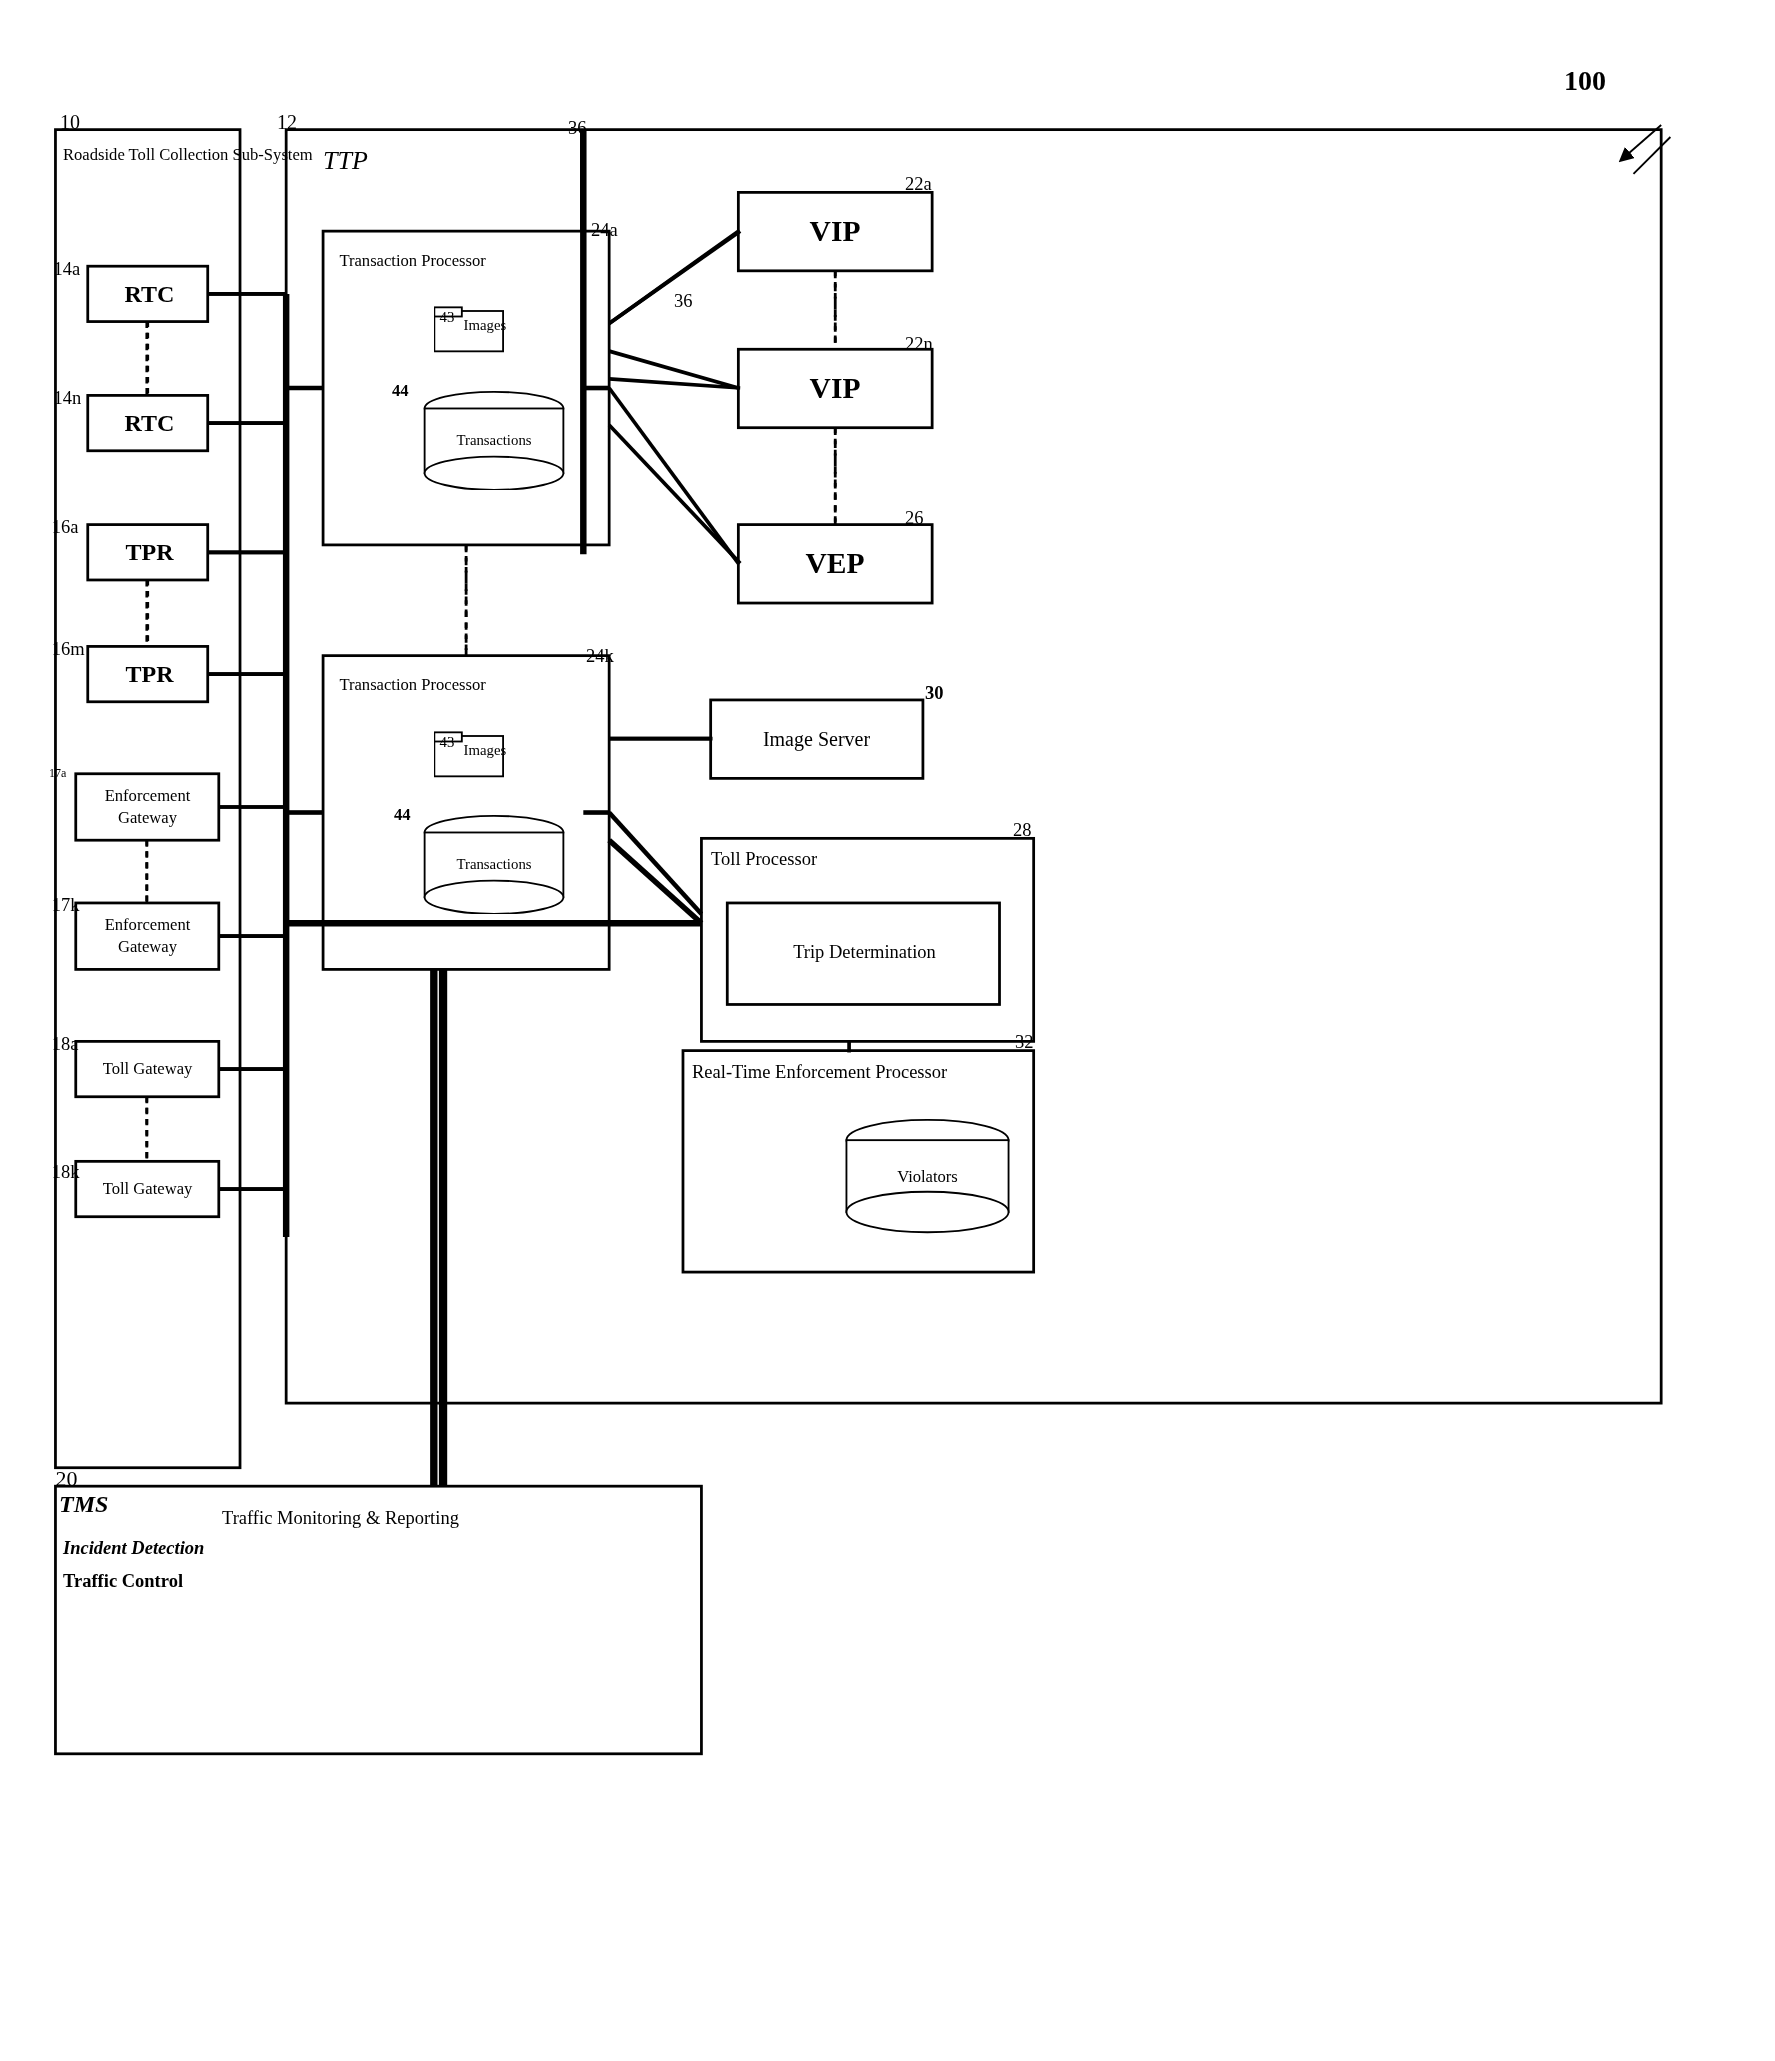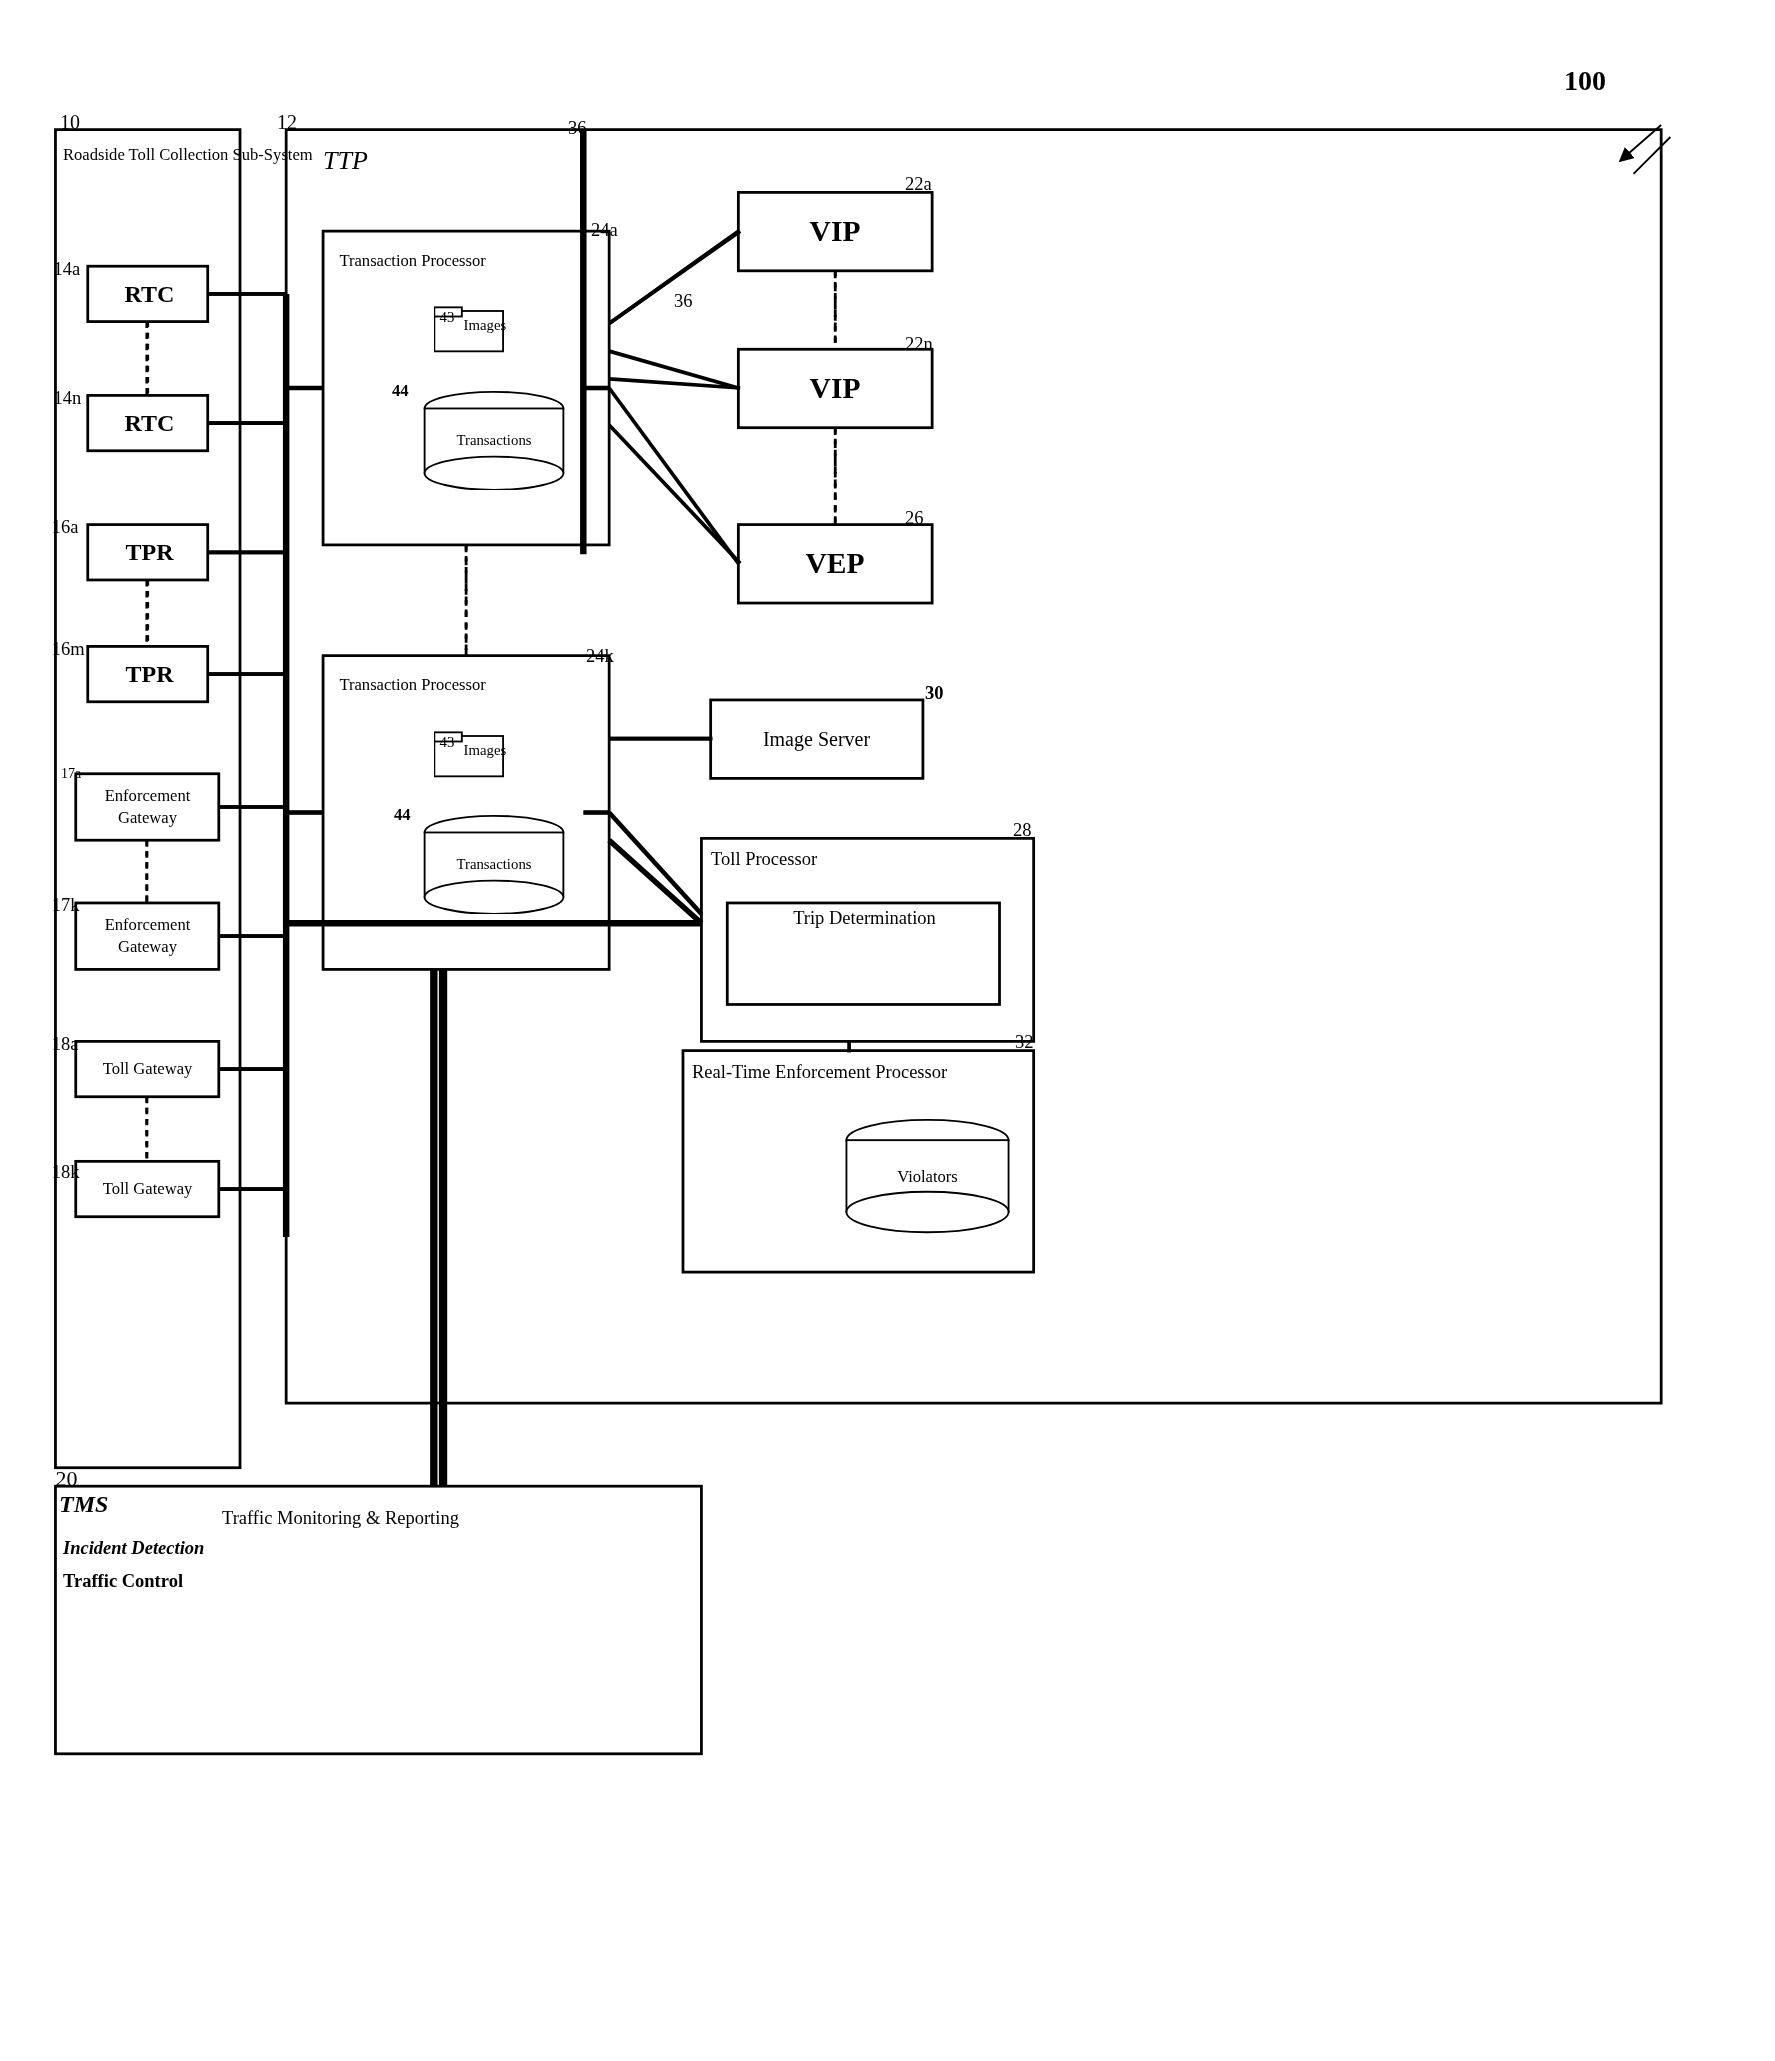--- a/index.html
+++ b/index.html
@@ -159,21 +159,21 @@
   <div style="position:absolute; top:491px; left:55px; width:115px; height:48px; display:flex; align-items:center; justify-content:center; font-size:24px; font-weight:bold;">TPR</div>
   <div style="position:absolute; top:480px; left:14.8px; font-size:18.5px;">16a</div>
 
   <div style="position:absolute; top:613px; left:55px; width:115px; height:48px; display:flex; align-items:center; justify-content:center; font-size:24px; font-weight:bold;">TPR</div>
   <div style="position:absolute; top:602px; left:14.8px; font-size:18.5px;">16m</div>
 
   <div style="position:absolute; top:740px; left:42px; width:137px; height:59px; display:flex; align-items:center; justify-content:center; font-size:16.6px; text-align:center; line-height:1.3;">
     <span>Enforcement
 Gateway</span>
   </div>
-  <div style="position:absolute; top:729px; left:24px; font-size:14px;">17a</div>
+  <div style="position:absolute; top:729px; left:12px; font-size:12px;">17a</div>
 
   <div style="position:absolute; top:869px; left:42px; width:137px; height:59px; display:flex; align-items:center; justify-content:center; font-size:16.6px; text-align:center; line-height:1.3;">
     <span>Enforcement
 Gateway</span>
   </div>
   <div style="position:absolute; top:858px; left:14.8px; font-size:18.5px;">17k</div>
 
   <div style="position:absolute; top:1008px; left:42px; width:137px; height:48px; display:flex; align-items:center; justify-content:center; font-size:16.6px; text-align:center;">
     <span>Toll Gateway</span>
   </div>
@@ -250,21 +250,21 @@
     <span>Image
 Server</span>
   </div>
   <div style="position:absolute; top:646px; left:888px; font-size:18.5px;font-weight:bold;">30</div>
 
   <div style="position:absolute; top:810px; left:674px; font-size:18.5px; line-height:1.4;">
     <span>Toll
 Processor</span>
   </div>
 
-  <div style="position:absolute; top:869px; left:694px; width:267px; height:94px; display:flex; align-items:flex-start; justify-content:center; font-size:18.5px; text-align:center; line-height:1.4;">
+  <div style="position:absolute; top:869px; left:694px; width:267px; height:94px; display:flex; align-items:center; justify-content:center; font-size:18.5px; text-align:center; line-height:1.4;">
     <span>Trip
 Determination</span>
   </div>
   <div style="position:absolute; top:783px; left:976px; font-size:18.5px;">28</div>
 
   <div style="position:absolute; top:1023px; left:655px; font-size:18.5px; line-height:1.4;">
     <span>Real-Time
 Enforcement
 Processor</span>
   </div>

